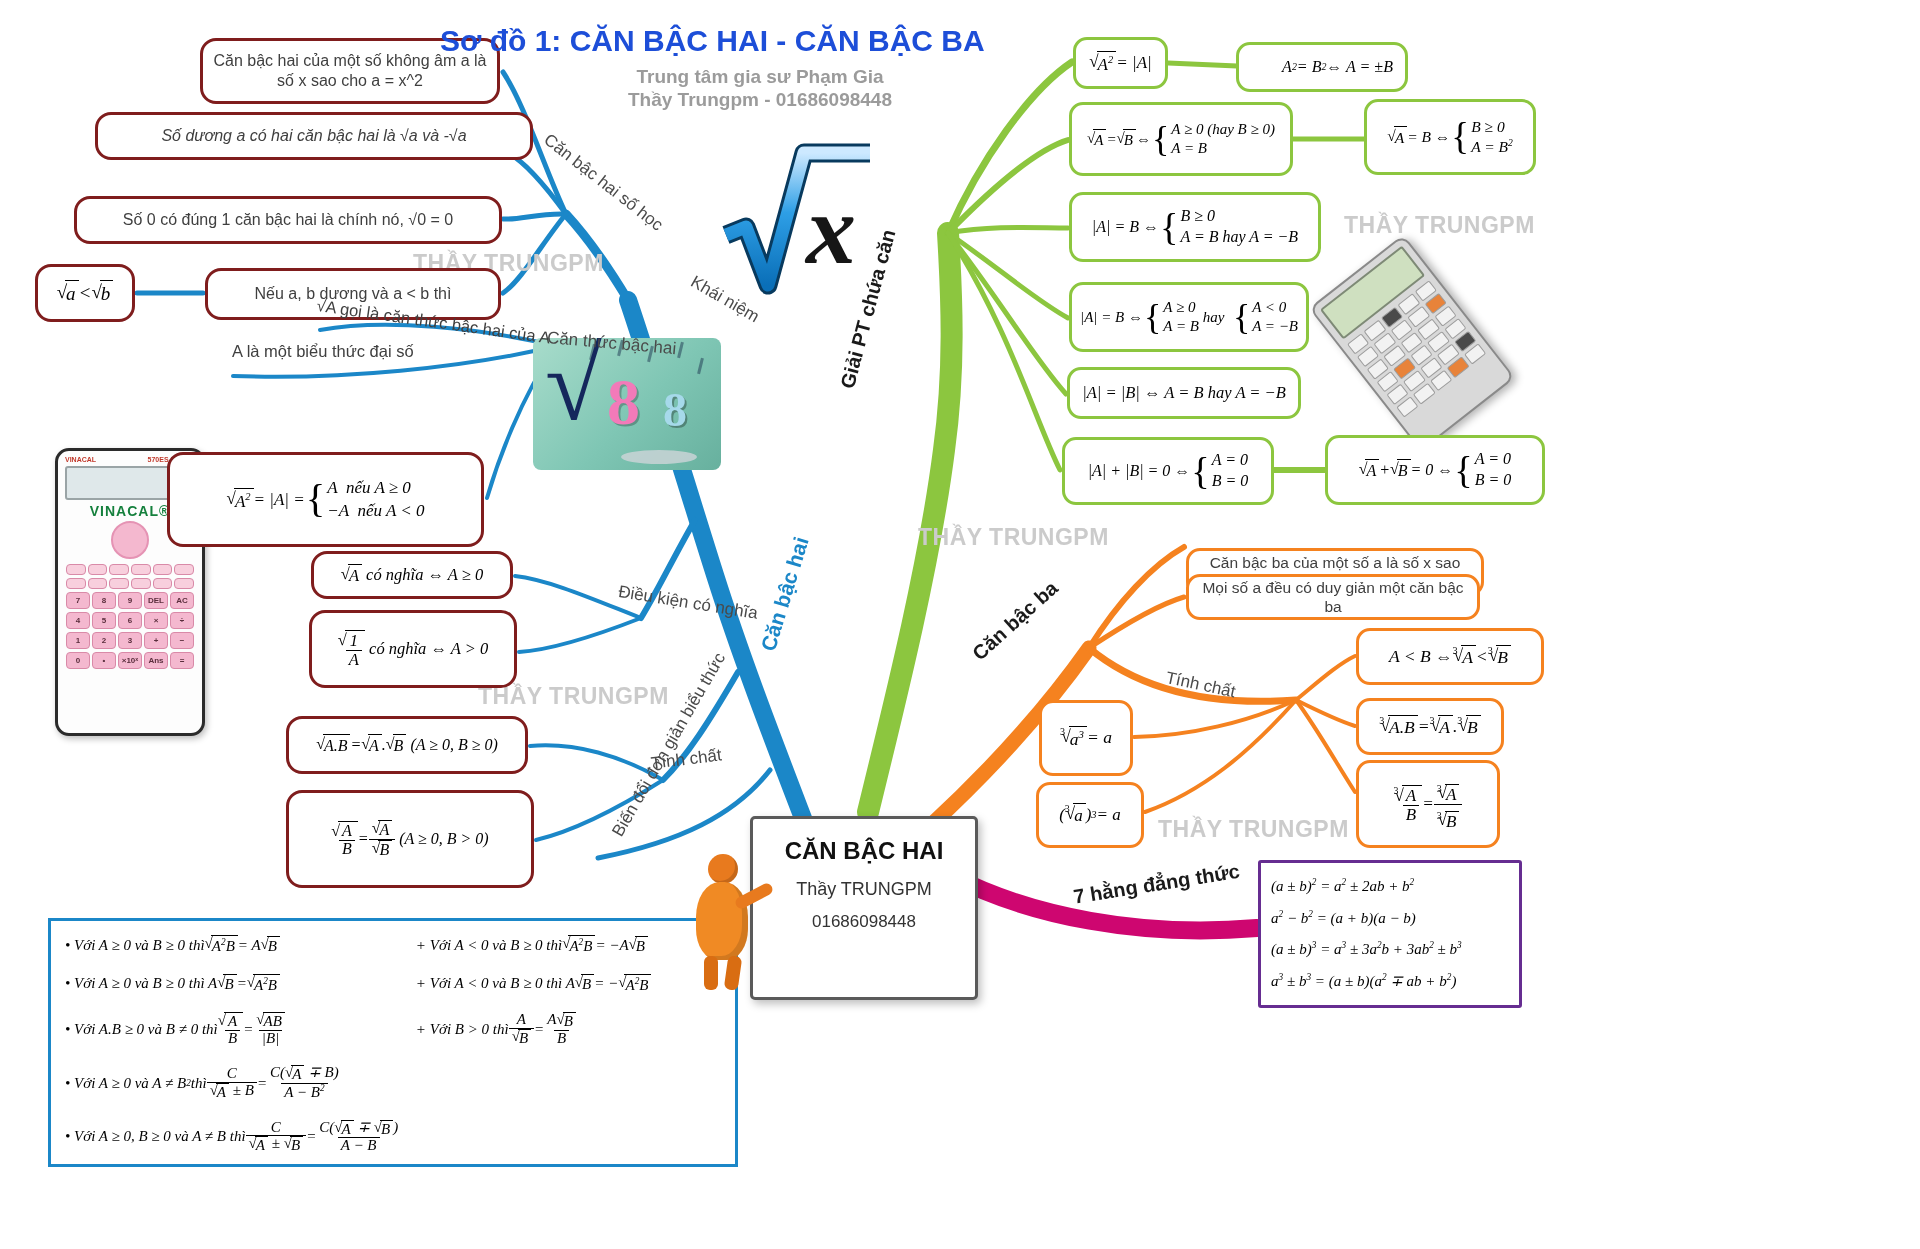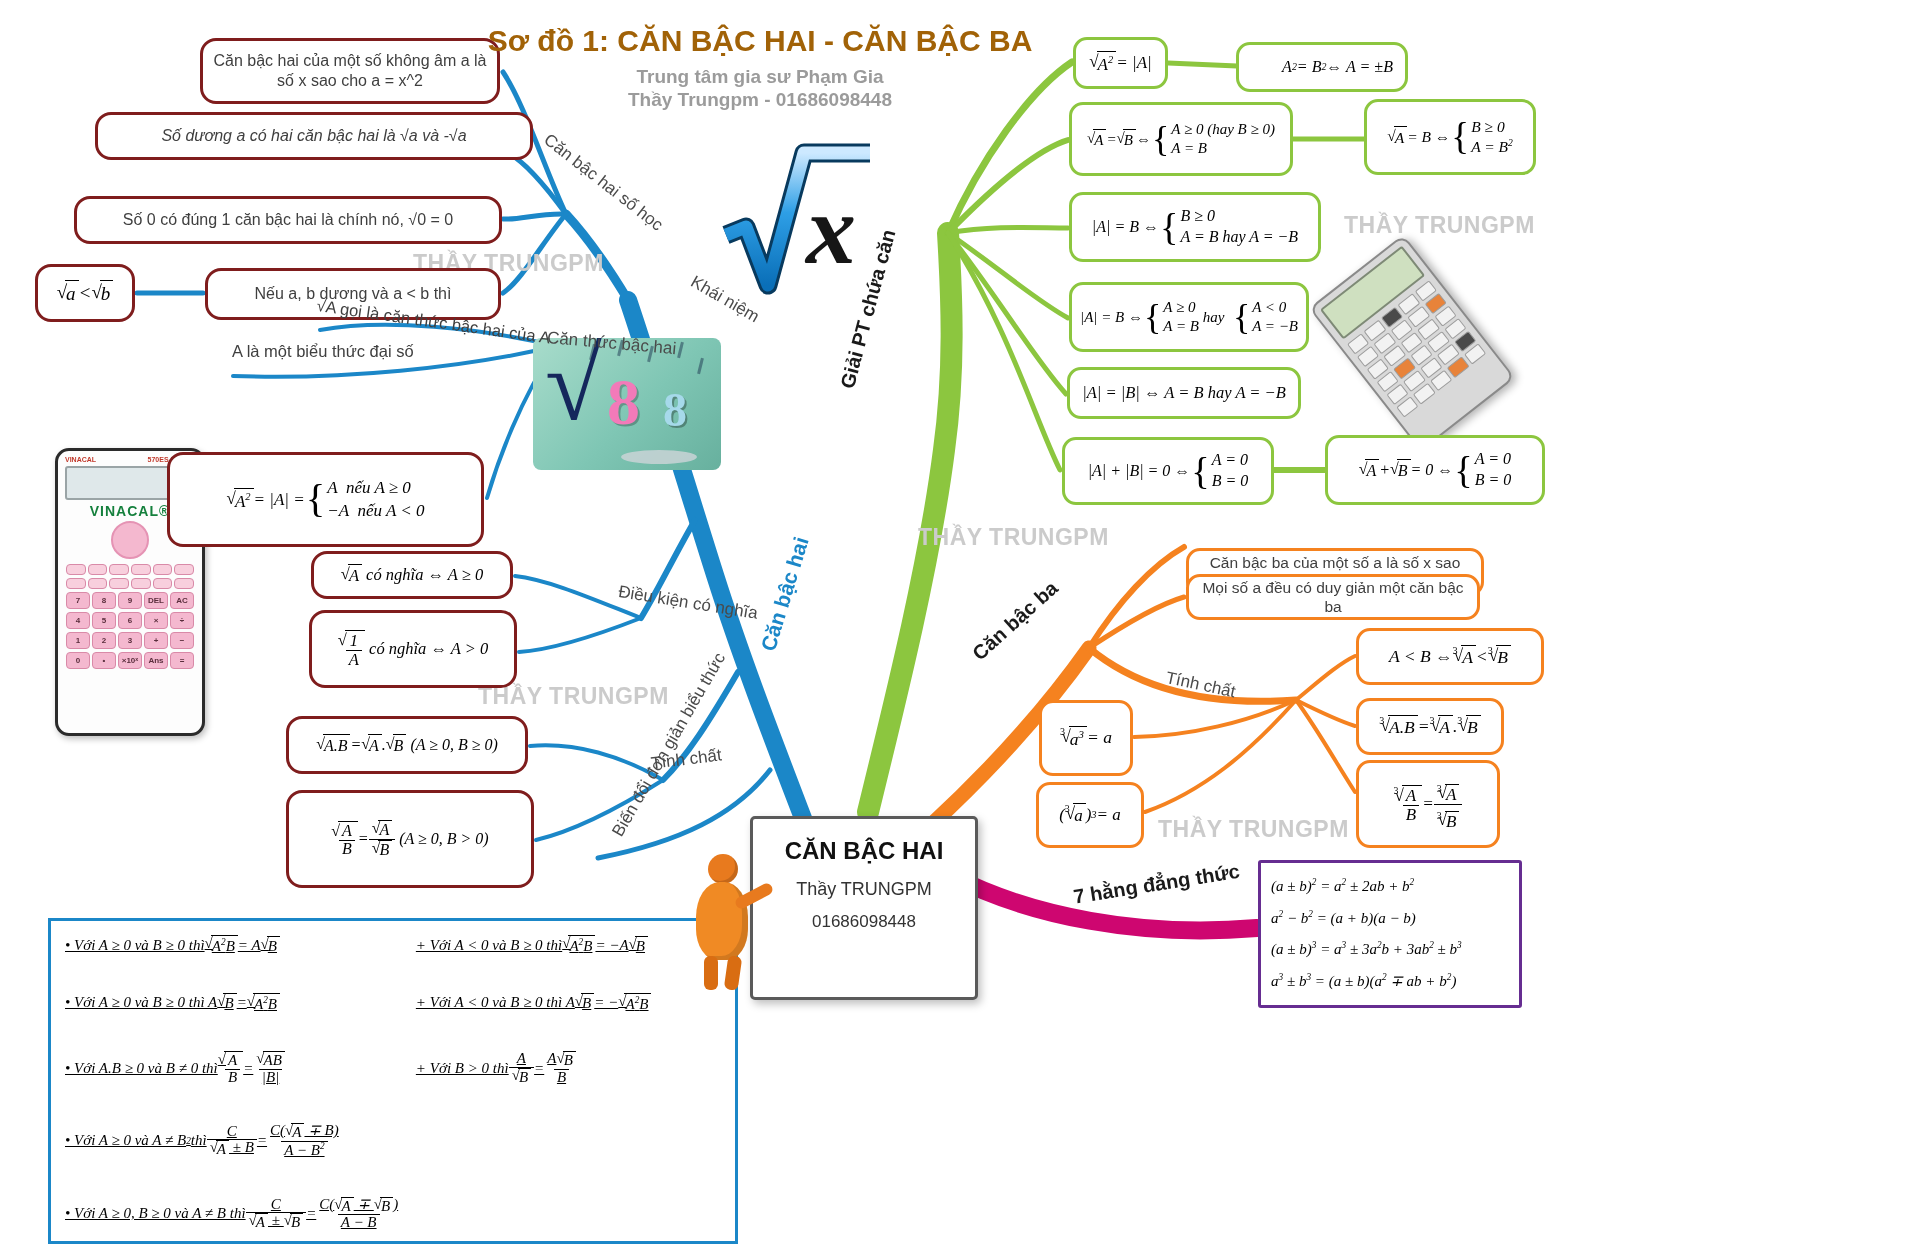--- a/index.html
+++ b/index.html
@@ -27,28 +27,28 @@
   .br{border-top:1.6px solid currentColor;padding:1px 3px 0 1px;margin-left:-2px;}
   .fr{display:inline-flex;flex-direction:column;align-items:center;vertical-align:middle;line-height:1.05;}
   .fr>.nu{padding:0 3px;}
   .fr>.de{border-top:1.6px solid currentColor;padding:0 3px;}
   .cs{display:inline-flex;align-items:center;vertical-align:middle;}
   .cs>.bc{font-size:2.4em;line-height:.8;font-weight:300;font-style:normal;margin:0 2px 0 1px;}
   .cs>.cl{display:inline-flex;flex-direction:column;align-items:flex-start;line-height:1.3;text-align:left;}
   sup{font-size:.62em;}
   .ix{font-size:.58em;vertical-align:super;margin-right:-4px;font-style:normal;}
   
-  #title{position:absolute;left:440px;top:24px;width:640px;text-align:center;font-weight:bold;
-         font-size:30px;color:#a16207;z-index:4;}
+  #title{position:absolute;left:440px;top:24px;width:640px;text-align:left;font-weight:bold;
+         font-size:30px;color:#1d4ed8;z-index:4;}
   .subtl{position:absolute;left:560px;width:400px;text-align:center;font-weight:bold;font-size:19px;
          color:#9b9b9b;z-index:4;}
   
-  #bigbox{position:absolute;left:48px;top:918px;width:690px;height:326px;border:3px solid #1B87C8;
+  #bigbox{position:absolute;left:48px;top:918px;width:690px;height:249px;border:3px solid #1B87C8;
           background:#fff;box-sizing:border-box;padding:14px 8px 10px 14px;display:grid;
-          grid-template-columns:53% 47%;align-content:space-between;z-index:3;font-size:15px;text-decoration:underline;}
+          grid-template-columns:53% 47%;align-content:space-between;z-index:3;font-size:15px;}
   #bigbox .cell{display:flex;align-items:center;text-align:left;}
   #bigbox .full{grid-column:1/3;}
   
   #board{position:absolute;left:750px;top:816px;width:222px;height:178px;background:#fff;
          border:3px solid #5a5a5a;border-radius:5px;box-shadow:3px 4px 8px rgba(0,0,0,.25);
          z-index:5;display:flex;flex-direction:column;align-items:center;}
   #board .bt{font-weight:bold;font-size:24px;color:#111;margin-top:18px;}
   #board .bl2{font-size:18px;color:#333;margin-top:14px;}
   #board .bl3{font-size:17px;color:#333;margin-top:12px;}
   

